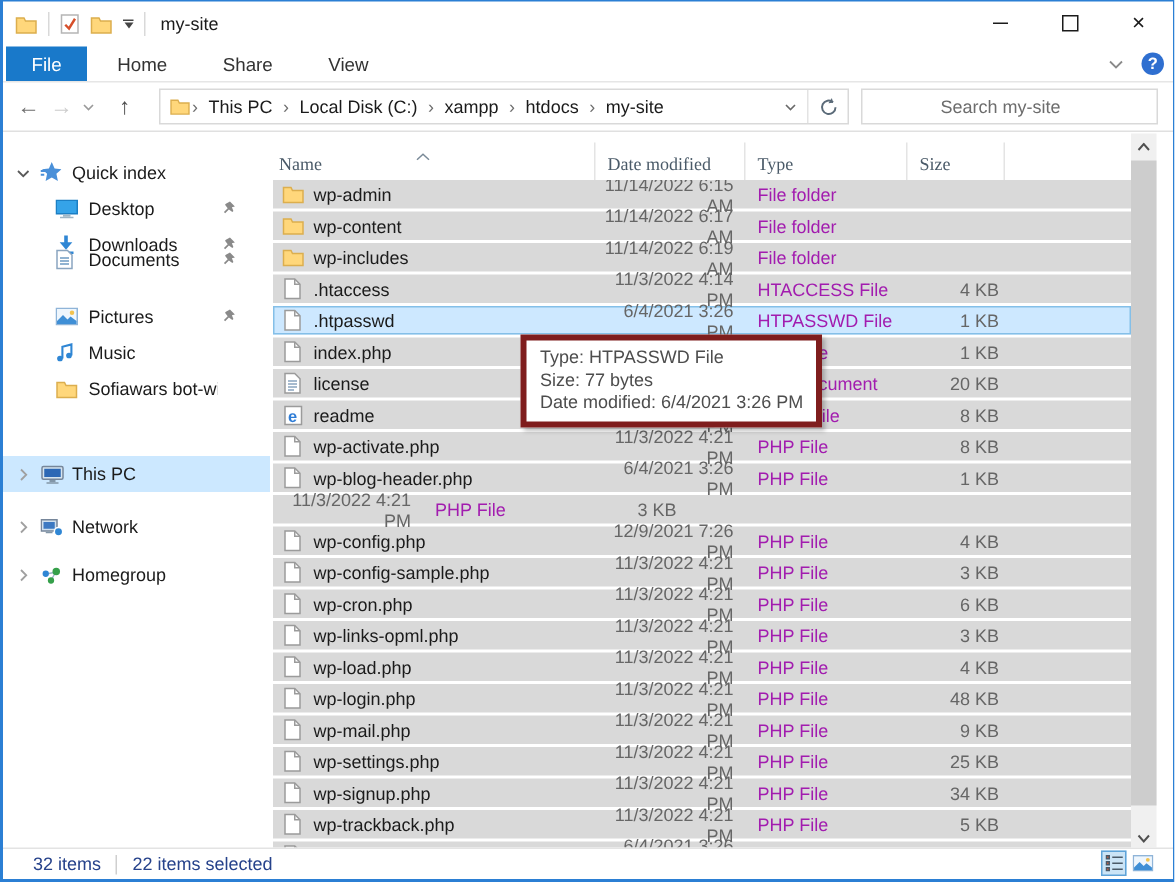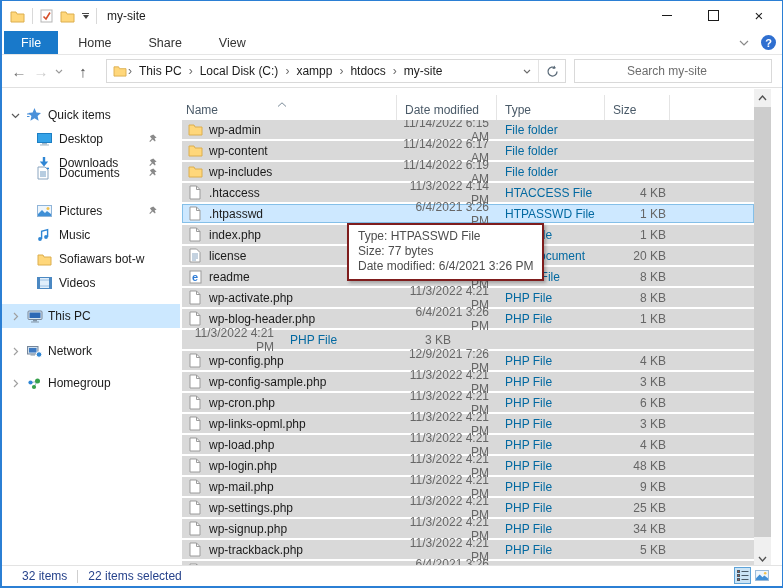--- a/index.html
+++ b/index.html
@@ -54,40 +54,40 @@
   .sidebar{position:absolute;left:0;top:0;width:178px;height:100%;}
   .snav{position:absolute;left:0;height:24px;width:178px;display:flex;align-items:center;}
   .snav.sel{background:#cce8ff;}
   .snav .chev{position:absolute;left:9px;display:flex;}
   .snav .sicon{position:absolute;display:flex;}
   .snav.lv0 .sicon{left:25px;} .snav.lv1 .sicon{left:35px;}
   .snav .slabel{position:absolute;white-space:nowrap;overflow:hidden;max-width:86px;}
   .snav.lv0 .slabel{left:46px;max-width:110px;} .snav.lv1 .slabel{left:57px;}
   .snav .pin{position:absolute;right:23px;display:flex;}
   
-  .hdr{position:absolute;left:180px;top:7px;height:26px;display:flex;color:#4a5a68;}
+  .hdr{position:absolute;left:180px;top:7px;height:26px;display:flex;color:#4a5a68;font-family:Liberation Serif, serif;}
   .hcell{box-sizing:border-box;border-right:1px solid #e4e4e4;display:flex;align-items:flex-end;padding-bottom:4px;position:relative;}
   .hcell.nofill{border-right:none;}
   .sortchev{position:absolute;left:95px;top:1px;}
   .rows-wrap{position:absolute;left:180px;top:32px;width:572px;height:448px;overflow:hidden;}
   .frow{display:flex;height:19px;margin-bottom:2px;background:#d9d9d9;align-items:center;}
   .frow.hl{background:#cde8ff;box-shadow:inset 0 0 0 1px #84bfe8;}
   .c-name{width:215px;box-sizing:border-box;padding-left:5px;display:flex;align-items:center;gap:6px;overflow:hidden;}
   .c-name .nm{white-space:nowrap;color:#1b1b1b;}
   .ficon{display:flex;width:16px;justify-content:center;flex:none;}
   .c-date{width:100px;box-sizing:border-box;text-align:right;padding-right:8px;color:#666;}
-  .c-type{width:108px;box-sizing:border-box;padding-left:8px;color:#0369a1;}
+  .c-type{width:108px;box-sizing:border-box;padding-left:8px;color:#a21caf;}
   .c-size{width:65px;box-sizing:border-box;text-align:right;padding-right:4px;color:#666;}
   
   .vscroll{position:absolute;left:752px;top:1px;width:17px;height:478px;background:#f0f0f0;}
   .sarrow{height:17px;display:flex;align-items:center;justify-content:center;}
   .sthumb{position:absolute;left:0;top:18px;width:17px;height:430px;background:#cdcdcd;}
   .sarrow.down{position:absolute;bottom:0;left:0;width:17px;}
   
-  .tooltip{position:absolute;left:345px;top:222px;z-index:50;background:#ffffff;border:2px solid #7f1d1d;
+  .tooltip{position:absolute;left:345px;top:222px;z-index:50;background:#ffffff;border:4px solid #7f1d1d;
            padding:4px 9px 5px 9px;white-space:nowrap;color:#4d4d4d;box-shadow:2px 2px 3px rgba(0,0,0,.25);}
   .tooltip div{line-height:15px;}
   
   .statusbar{position:absolute;left:0;right:0;bottom:0;height:20px;border-top:1px solid #e3e3e3;background:#fff;
              display:flex;align-items:center;}
   .scount{color:#26428b;}
   .scount.first{margin-left:20px;}
   .sbsep{width:1px;height:13px;background:#cfcfcf;margin:0 10px;}
   .view-btns{position:absolute;right:12px;top:1px;display:flex;gap:2px;}
   .vbtn{width:17px;height:17px;display:flex;align-items:center;justify-content:center;box-sizing:border-box;}
@@ -214,21 +214,21 @@
             <svg width="9" height="9" viewBox="0 0 9 9">
               <path d="M1 3 L4.5 6.5 L8 3" fill="none" stroke="#5a5a5a" stroke-width="1.2"></path>
             </svg>
           </span>
     <span class="sicon">
             <svg width="14" height="14" viewBox="0 0 14 14">
               <path d="M7.5 0 L9.4 4.4 L14 4.9 L10.6 7.9 L11.6 12.7 L7.5 10.3 L3.4 12.7 L4.4 7.9 L1 4.9 L5.6 4.4 Z" fill="#4a90d9"></path>
               <path d="M0 6 h3 M0 8.5 h2.5" stroke="#4a90d9" stroke-width="1.2"></path>
             </svg>
           </span>
-    <span class="slabel">Quick items</span>
+    <span class="slabel">Quick index</span>
 
   </div>
 
   <div class="snav lv1" style="top: 39px;">
 
     <span class="sicon">
             <svg width="15" height="13" viewBox="0 0 15 13">
               <rect x="0.5" y="0.5" width="14" height="9" fill="#35a3e8" stroke="#1c7fc4"></rect>
               <rect x="5" y="10" width="5" height="1.5" fill="#9fb6c6"></rect>
               <rect x="3" y="11.5" width="9" height="1" fill="#9fb6c6"></rect>
@@ -309,33 +309,20 @@
 
     <span class="sicon">
             <svg width="15" height="13" viewBox="0 0 15 13">
               <path d="M1 2 h5 l1 2 h7 v8 H1 z" fill="#ffd77b" stroke="#dcae4e"></path>
             </svg>
           </span>
     <span class="slabel">Sofiawars bot-win32</span>
 
   </div>
 
-  <div class="snav lv1" style="top: 183px;">
-
-    <span class="sicon">
-            <svg width="15" height="12" viewBox="0 0 15 12">
-              <rect x="0.5" y="0.5" width="14" height="11" fill="#dfeefb" stroke="#4b88c2"></rect>
-              <rect x="0.5" y="0.5" width="2.5" height="11" fill="#4b88c2"></rect>
-              <rect x="12" y="0.5" width="2.5" height="11" fill="#4b88c2"></rect>
-              <path d="M3 3 h9 M3 9 h9" stroke="#9cc0e2"></path>
-            </svg>
-          </span>
-    <span class="slabel">Videos</span>
-
-  </div>
 
   <div class="snav lv0 sel" style="top: 216px;">
     <span class="chev">
             <svg width="9" height="9" viewBox="0 0 9 9">
               <path d="M3 1 L6.5 4.5 L3 8" fill="none" stroke="#a0a0a0" stroke-width="1.2"></path>
             </svg>
           </span>
     <span class="sicon">
             <svg width="16" height="13" viewBox="0 0 16 13">
               <rect x="1" y="1" width="14" height="8.5" rx="1" fill="#d6e4ef" stroke="#76869a"></rect>

